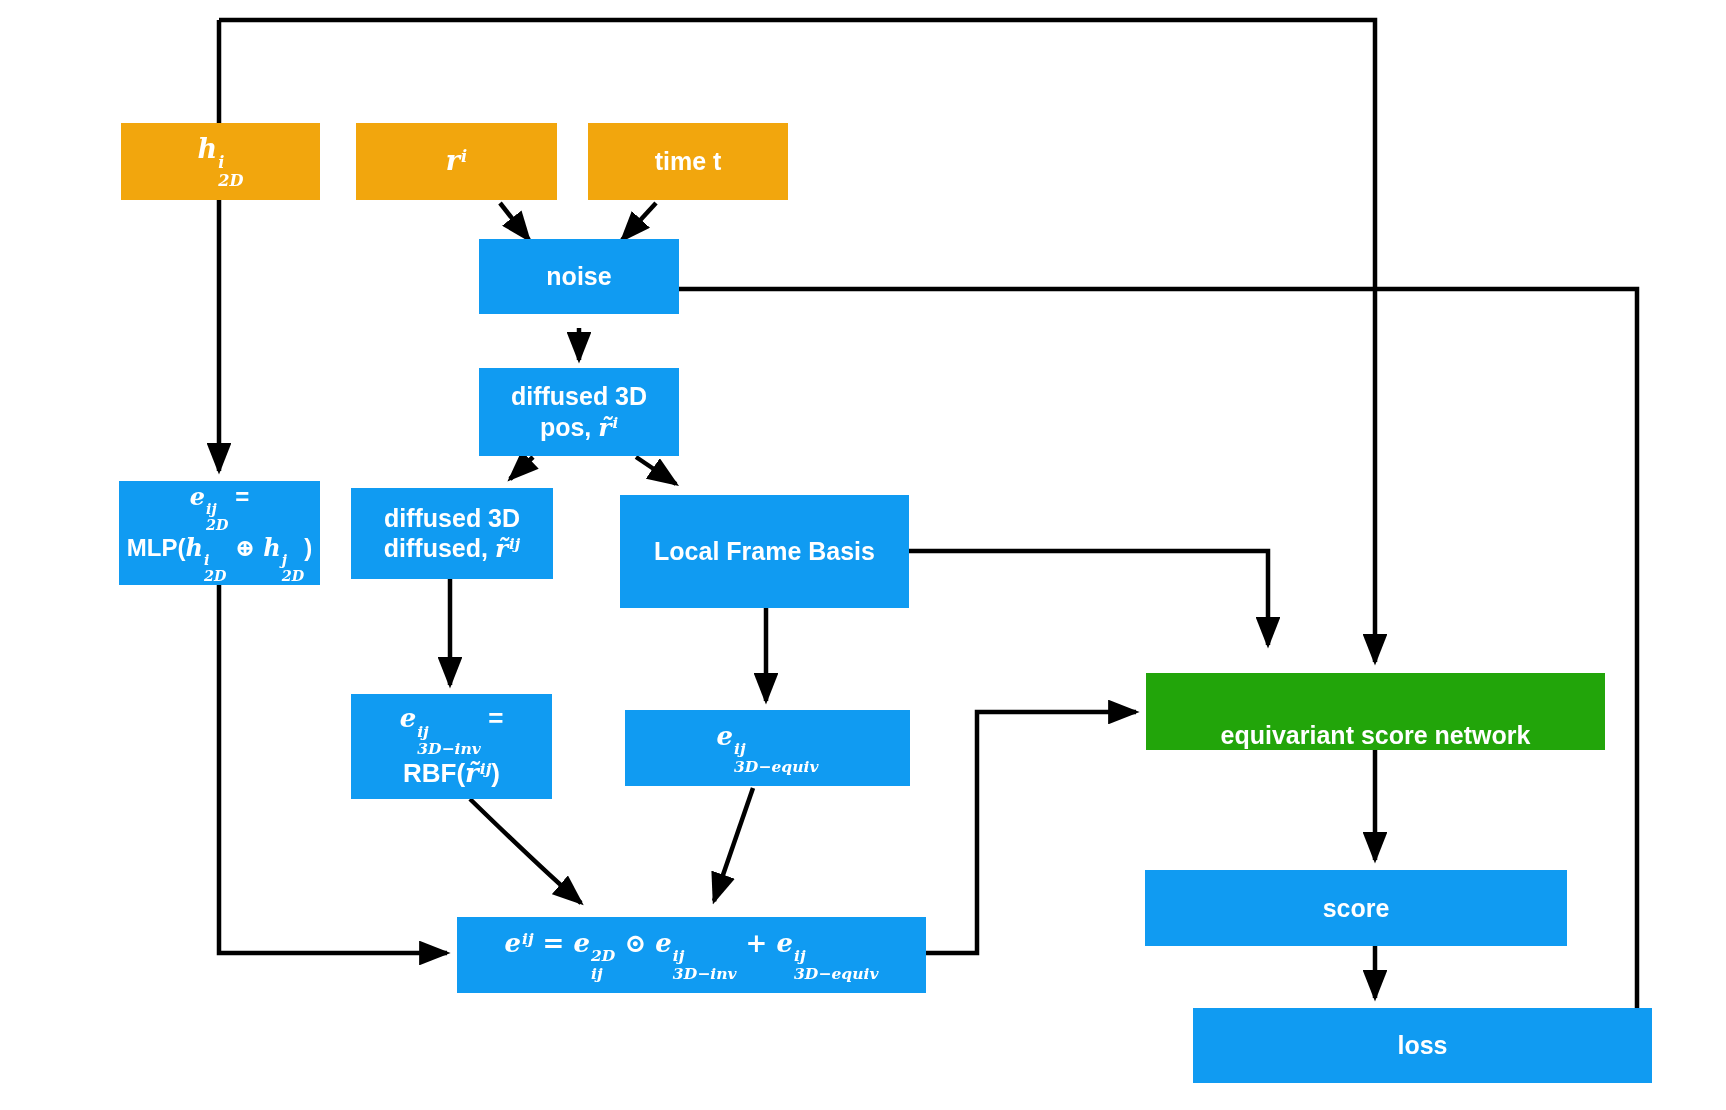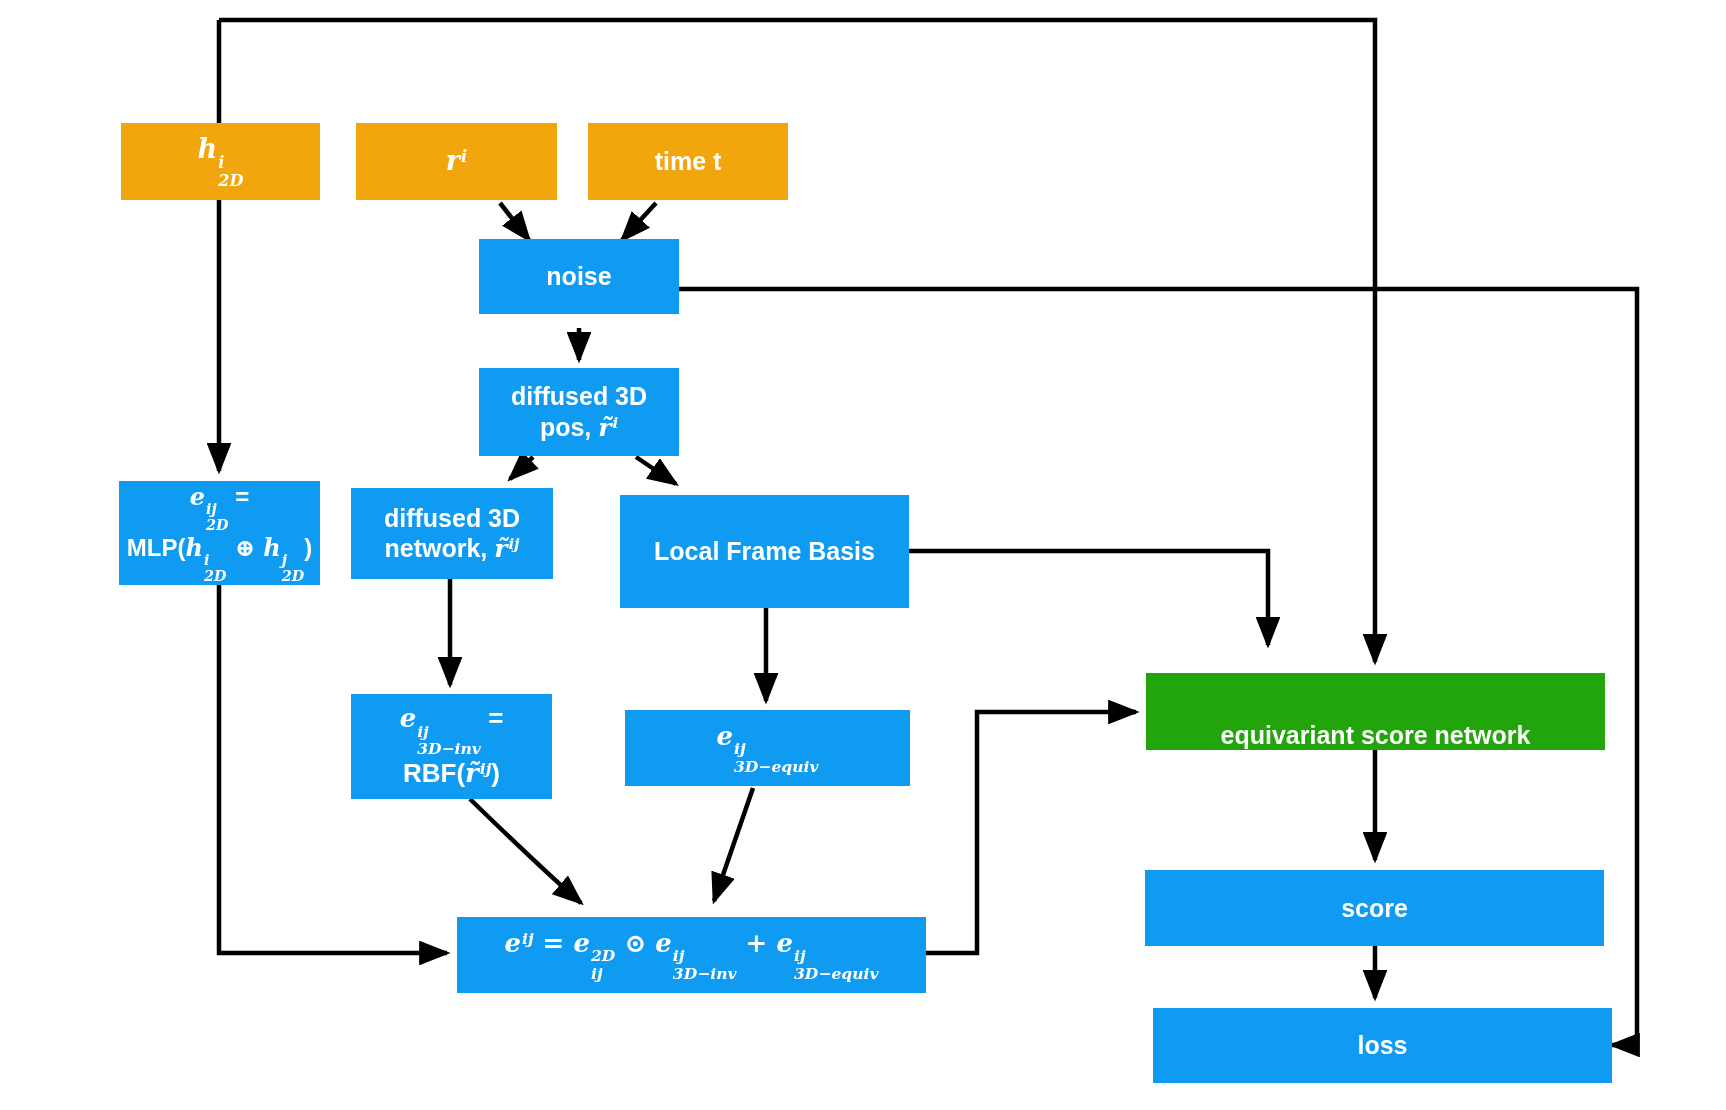--- a/index.html
+++ b/index.html
@@ -85,21 +85,21 @@
             <span class="sp">i</span>
             <span class="sb">2D</span>
           </span></span><span class="math"><span> ⊕ </span></span><span class="math"><span>h</span><span class="ss">
             <span class="sp">j</span>
             <span class="sb">2D</span>
           </span></span><span class="bold"><span>)</span></span></div>
   </div>
 
   <div class="node blue fs25" style="left:351px;top:488px;width:202px;height:91px">
     <div class="nline"><span class="bold"><span>diffused 3D</span></span></div>
-    <div class="nline"><span class="bold"><span>network, </span></span><span class="math"><span>r̃</span><span class="suponly">ij</span></span></div>
+    <div class="nline"><span class="bold"><span>diffused, </span></span><span class="math"><span>r̃</span><span class="suponly">ij</span></span></div>
   </div>
 
   <div class="node blue fs25" style="left:620px;top:495px;width:289px;height:113px">
     <div class="nline"><span class="bold"><span>Local Frame Basis</span></span></div>
   </div>
 
   <div class="node blue fs26" style="left:351px;top:694px;width:201px;height:105px">
     <div class="nline"><span class="math"><span>e</span><span class="ss">
             <span class="sp">ij</span>
             <span class="sb">3D−inv</span>
@@ -124,21 +124,21 @@
           </span></span><span class="math"><span> + </span></span><span class="math"><span>e</span><span class="ss">
             <span class="sp">ij</span>
             <span class="sb">3D−equiv</span>
           </span></span></div>
   </div>
 
   <div class="node green fs25" style="left:1146px;top:673px;width:459px;height:77px">
     <div class="nline"><span class="bold"><span>equivariant score network</span></span></div>
   </div>
 
-  <div class="node blue fs25" style="left:1145px;top:870px;width:459px;height:76px">
+  <div class="node blue fs25" style="left:1145px;top:870px;width:422px;height:76px">
     <div class="nline"><span class="bold"><span>score</span></span></div>
   </div>
 
-  <div class="node blue fs25" style="left:1153px;top:1008px;width:459px;height:75px">
+  <div class="node blue fs25" style="left:1193px;top:1008px;width:459px;height:75px">
     <div class="nline"><span class="bold"><span>loss</span></span></div>
   </div>
 
 </div>
 
 </body></html>

